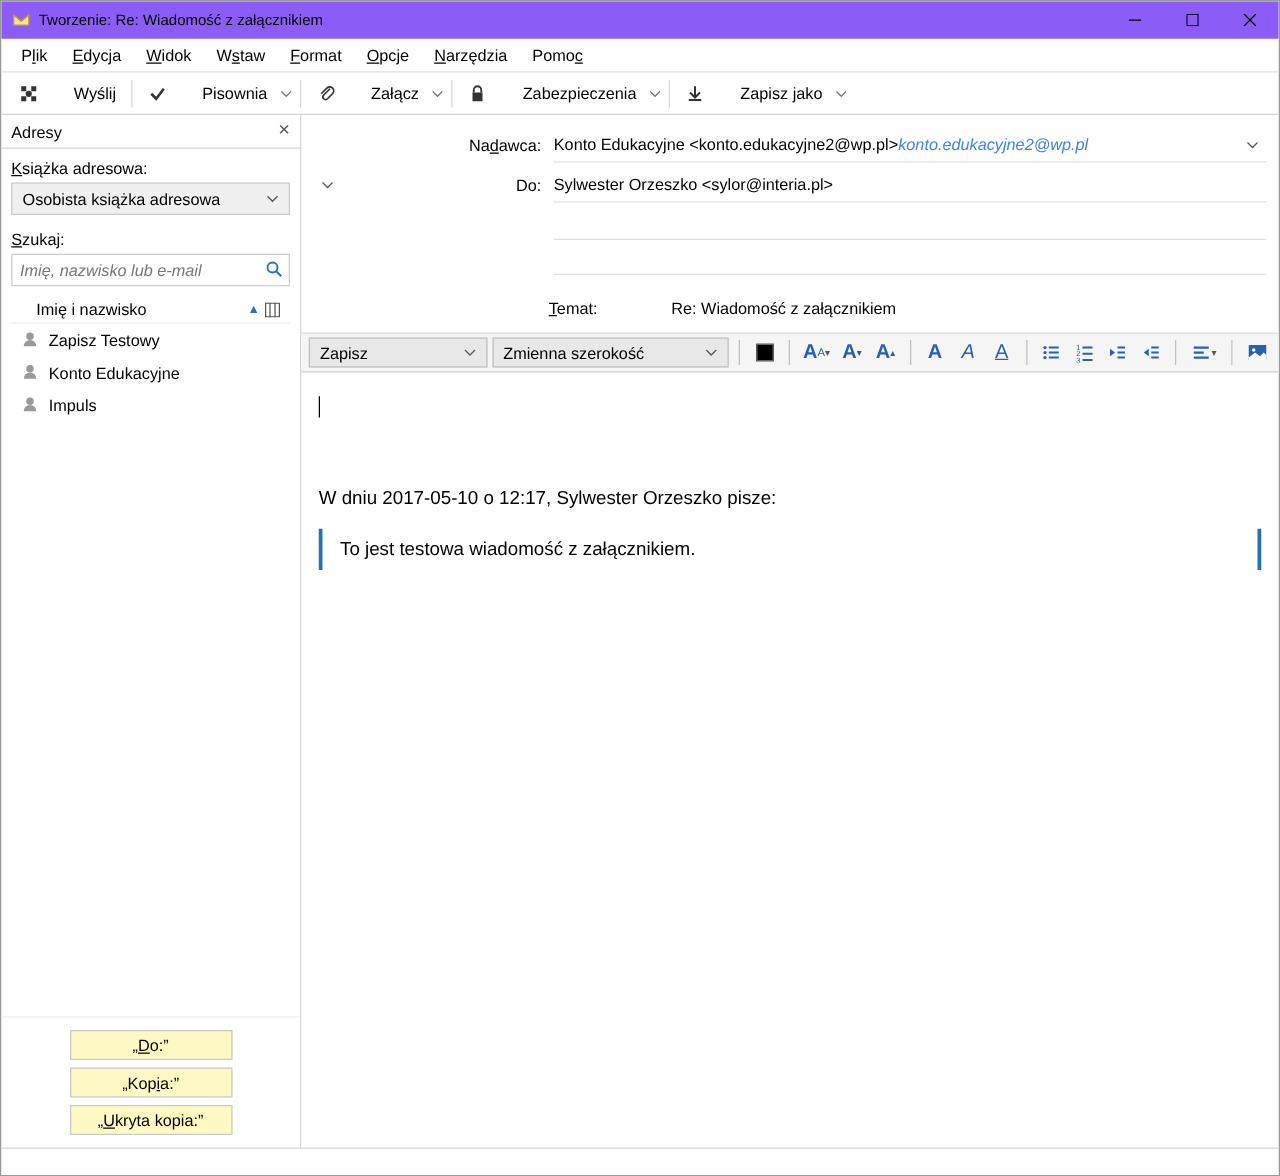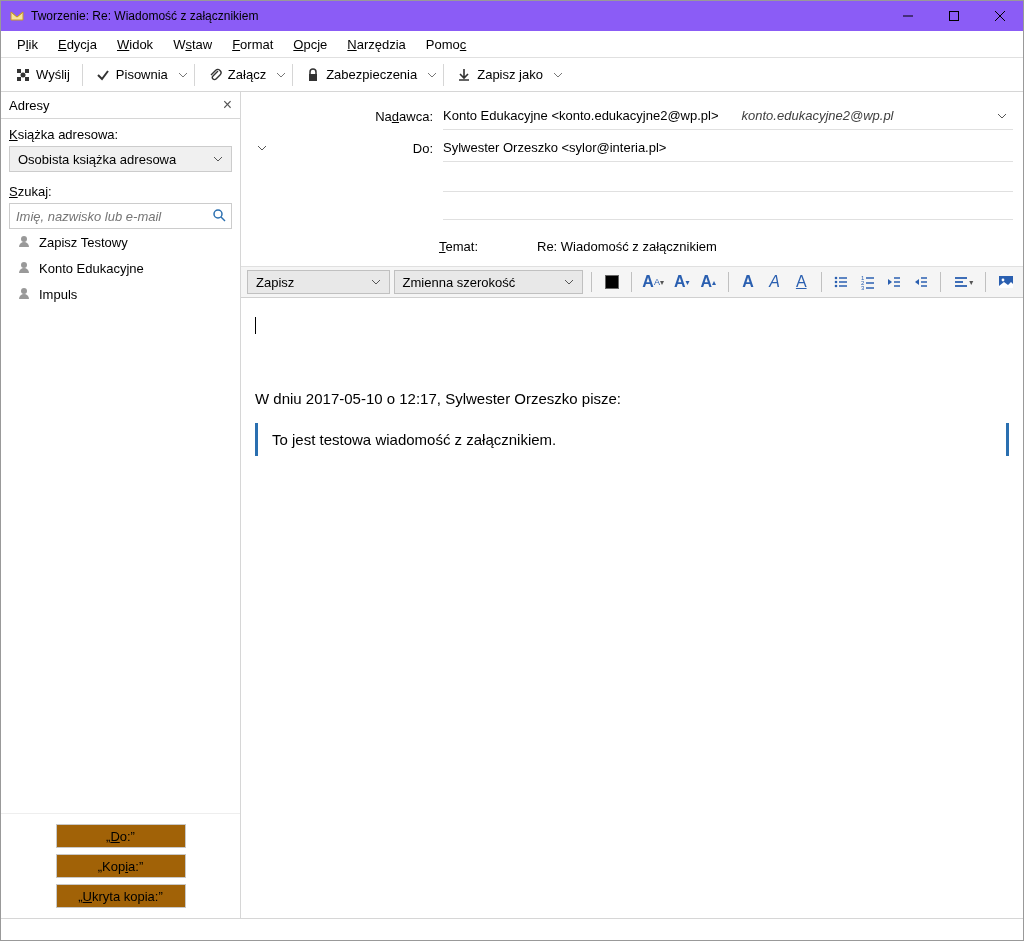--- a/index.html
+++ b/index.html
@@ -6,21 +6,21 @@
 body { width: 1024px; height: 941px; background: #fff; display: flex; flex-direction: column; overflow: hidden; border: 1px solid #999; }
 .titlebar { height: 30px; display: flex; align-items: center; background: #8b5cf6; color: #000; font-size: 12px; padding-left: 8px; }
 .titlebar .icon { width: 16px; height: 16px; margin-right: 6px; }
 .titlebar .title { flex: 1; }
 .titlebar .win-controls { display: flex; }
 .titlebar .win-btn { width: 46px; height: 30px; display: flex; align-items: center; justify-content: center; cursor: default; }
 .menubar { height: 27px; display: flex; align-items: center; padding: 0 6px; font-size: 13px; border-bottom: 1px solid #e0e0e0; }
 .menubar .menu { padding: 4px 10px; cursor: default; }
 .mnemonic { text-decoration: underline; }
 .toolbar { height: 34px; display: flex; align-items: center; padding: 0 6px; border-bottom: 1px solid #d6d6d6; font-size: 13px; }
-.tb-btn { display: flex; align-items: center; height: 26px; padding: 0 8px; cursor: default; }
+.tb-btn { display: flex; align-items: center; height: 26px; padding: 0 8px; cursor: default; gap: 23px; }
 .tb-ico { width: 16px; height: 16px; margin-right: 5px; display: flex; align-items: center; justify-content: center; }
 .tb-drop { width: 14px; display: flex; align-items: center; justify-content: center; height: 26px; cursor: default; }
 .tb-sep { width: 1px; height: 22px; background: #d6d6d6; margin: 0 4px; }
 .content { flex: 1; display: flex; min-height: 0; }
 .sidebar { width: 240px; border-right: 1px solid #d6d6d6; display: flex; flex-direction: column; }
 .side-header { height: 27px; display: flex; align-items: center; padding: 0 8px; font-size: 13px; border-bottom: 1px solid #d6d6d6; }
 .side-header .lbl { flex: 1; }
 .side-header .close { font-size: 16px; color: #555; cursor: default; }
 .side-body { padding: 8px; font-size: 13px; }
 .side-label { margin-bottom: 4px; }
@@ -28,28 +28,28 @@
 .side-search { margin-top: 12px; }
 .search-row { position: relative; margin-top: 4px; }
 .search-input { width: 100%; height: 26px; padding: 2px 26px 2px 6px; border: 1px solid #ccc; font-size: 13px; font-style: italic; color: #777; }
 .search-icon { position: absolute; right: 6px; top: 5px; color: #2a6fb0; }
 .list-header { display: flex; align-items: center; height: 22px; padding: 0 8px 0 20px; font-size: 13px; border-bottom: 1px solid #eee; margin-top: 8px; }
 .list-header .hname { flex: 1; }
 .list-header .sort { color: #2a6fb0; font-size: 10px; margin-right: 4px; }
 .contact { display: flex; align-items: center; height: 26px; padding: 0 8px; font-size: 13px; cursor: default; }
 .contact .cicon { width: 16px; height: 16px; margin-right: 6px; color: #888; }
 .side-footer { margin-top: auto; padding: 10px; display: flex; flex-direction: column; align-items: center; gap: 6px; border-top: 1px solid #eee; }
-.sf-btn { width: 130px; height: 24px; background: #a16207; border: 1px solid #c8c8c8; font-size: 13px; cursor: default; }
+.sf-btn { width: 130px; height: 24px; background: #fef9c3; border: 1px solid #c8c8c8; font-size: 13px; cursor: default; }
 .main { flex: 1; display: flex; flex-direction: column; min-width: 0; }
 .headers { padding: 8px 10px 4px; font-size: 13px; }
 .hrow { display: flex; align-items: center; min-height: 32px; }
 .hrow .rowlbl { width: 170px; text-align: right; padding-right: 10px; }
 .hrow .rowval { flex: 1; display: flex; align-items: center; border-bottom: 1px solid #e0e0e0; height: 28px; }
 .hrow .chev { width: 22px; display: flex; align-items: center; justify-content: center; color: #555; cursor: default; }
-.from-extra { color: #404040; font-style: italic; margin-left: 23px; }
+.from-extra { color: #3b82f6; font-style: italic; margin-left: 0; }
 .from-chev { width: 22px; display: flex; align-items: center; justify-content: center; cursor: default; }
 .empty-addr { border-bottom: 1px solid #e0e0e0; height: 28px; margin-left: 192px; }
 .subject-row .rowval { border: none; }
 .subject-row input { flex: 1; height: 24px; border: none; font-size: 13px; padding: 2px 4px; }
 .fmt-toolbar { height: 32px; display: flex; align-items: center; padding: 0 6px; gap: 4px; background: #f5f5f5; border-top: 1px solid #e0e0e0; border-bottom: 1px solid #d0d0d0; }
 .fmt-select { height: 24px; background: #e8e8e8; border: 1px solid #c0c0c0; padding: 0 8px; font-size: 13px; display: flex; align-items: center; justify-content: space-between; cursor: default; }
 .fmt-select.para { width: 150px; }
 .fmt-select.font { width: 200px; }
 .fmt-sep { width: 1px; height: 20px; background: #c0c0c0; margin: 0 4px; }
 .fmt-btn { width: 24px; height: 24px; display: flex; align-items: center; justify-content: center; cursor: default; color: #2a5fb0; }
@@ -195,20 +195,31 @@
         <div class="search-row">
           <input class="search-input" placeholder="Imię, nazwisko lub e-mail" style="">
           <span class="search-icon">
               <svg width="14" height="14" viewBox="0 0 14 14">
                 <circle cx="6" cy="6" r="4" fill="none" stroke="#2a6fb0" stroke-width="1.5"></circle>
                 <line x1="9" y1="9" x2="13" y2="13" stroke="#2a6fb0" stroke-width="1.5"></line>
               </svg>
             </span>
         </div>
       </div>
+      <div class="list-header">
+        <span class="hname">Imię i nazwisko</span>
+        <span class="sort">▲</span>
+        <span>
+            <svg width="12" height="12" viewBox="0 0 12 12">
+              <rect x="0.5" y="0.5" width="11" height="11" fill="none" stroke="#555"></rect>
+              <line x1="4" y1="0" x2="4" y2="12" stroke="#555"></line>
+              <line x1="8" y1="0" x2="8" y2="12" stroke="#555"></line>
+            </svg>
+          </span>
+      </div>
       <div id="contact-list">
           <div class="contact">
             <span class="cicon">
               <svg width="14" height="14" viewBox="0 0 14 14">
                 <circle cx="7" cy="5" r="3" fill="#999"></circle>
                 <path d="M2 13 A5 5 0 0 1 12 13 Z" fill="#999"></path>
               </svg>
             </span>
             <span>Zapisz Testowy</span>
           </div>

